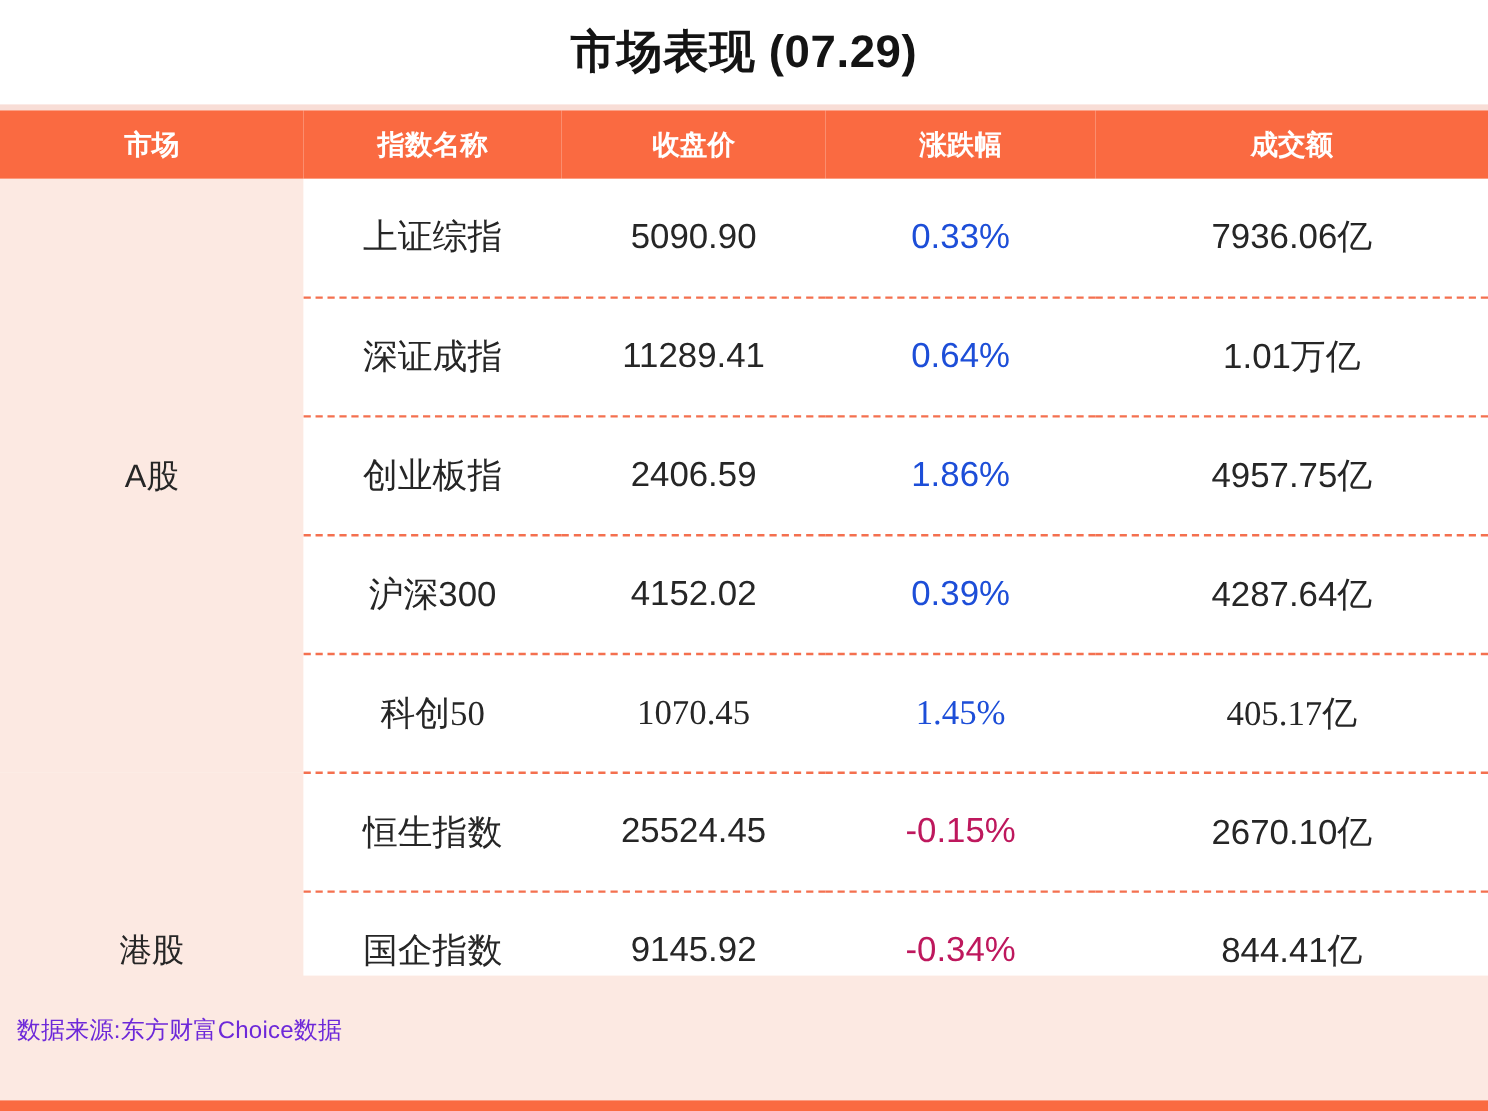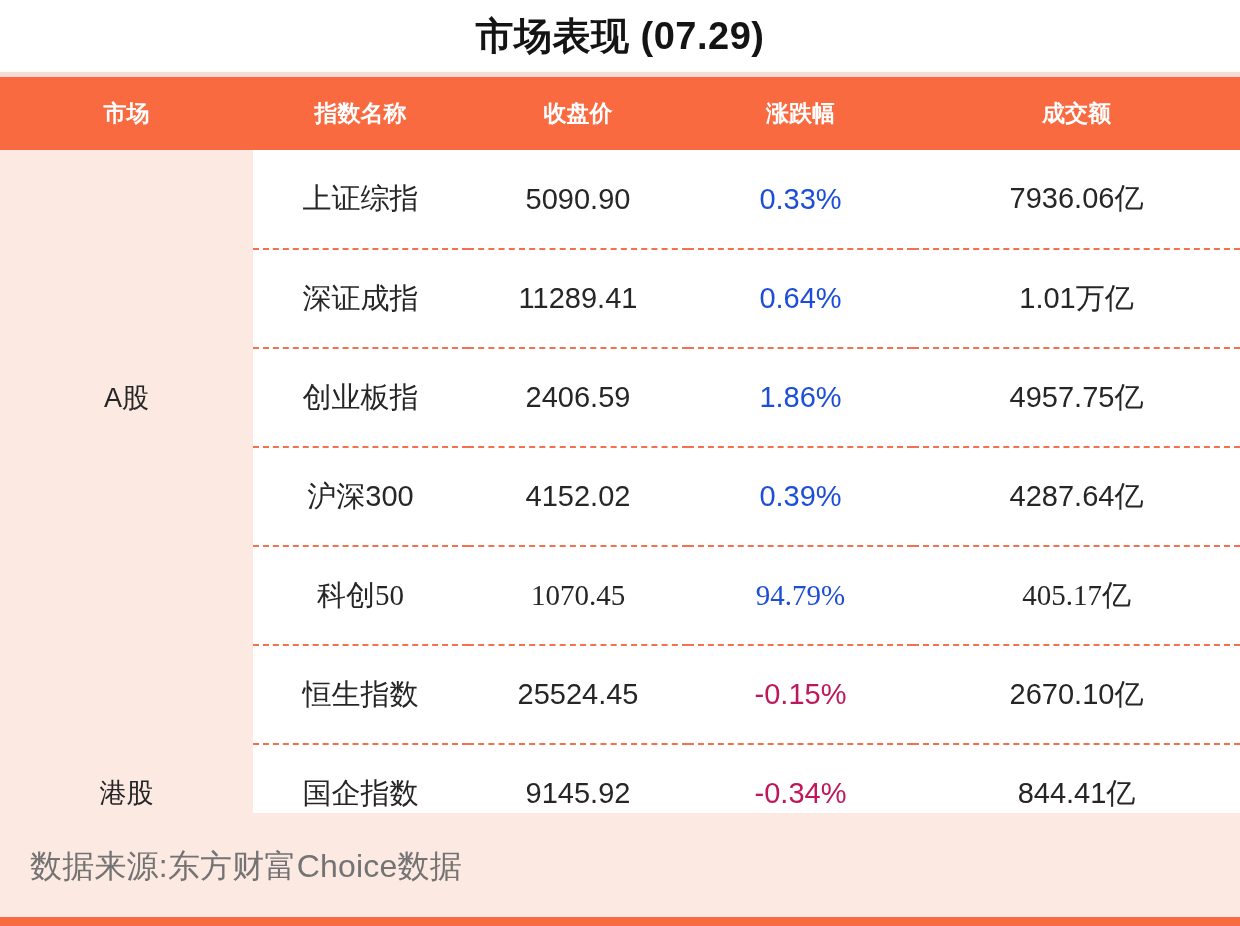--- a/index.html
+++ b/index.html
@@ -16,21 +16,21 @@
 
   .page {
     position: relative;
     width: 1240px;
     height: 926px;
     box-sizing: border-box;
   }
 
   
   .title-bar {
-    height: 72px;
+    height: 87px;
     display: flex;
     align-items: center;
     justify-content: center;
     background: #ffffff;
   }
   .title-text {
     font-size: 38px;
     font-weight: bold;
     color: #141414;
     letter-spacing: 0.5px;
@@ -46,21 +46,21 @@
 
   
   .table {
     width: 1240px;
     border-collapse: collapse;
     table-layout: fixed;
   }
 
   .thead-row {
     background: #fa6a41;
-    height: 73px;
+    height: 57px;
   }
   .thead-row th {
     color: #ffffff;
     font-size: 23px;
     font-weight: bold;
     text-align: center;
     padding: 0;
     vertical-align: middle;
   }
 
@@ -109,24 +109,23 @@
     right: 0;
     bottom: 0;
     background: #fce9e2;
     height: 113px;
     box-sizing: border-box;
   }
   .footer-text {
     position: absolute;
     left: 14px;
     top: 32px;
-    font-size: 32px;
-    color: #737373;
+    font-size: 20px;
+    color: #6d28d9;
     letter-spacing: 0.2px;
-    margin-left: 16px;
   }
   .footer-rule {
     position: absolute;
     left: 0;
     right: 0;
     bottom: 0;
     height: 9px;
     background: #fa6a41;
   }
 </style>
@@ -181,21 +180,21 @@
       </tr>
       <tr>
         <td>沪深300</td>
         <td>4152.02</td>
         <td class="up">0.39%</td>
         <td>4287.64亿</td>
       </tr>
       <tr class="section-break">
         <td>科创50</td>
         <td>1070.45</td>
-        <td class="up">94.79%</td>
+        <td class="up">1.45%</td>
         <td>405.17亿</td>
       </tr>
 
       <tr>
         <td class="market-cell section-end" rowspan="3">港股</td>
         <td>恒生指数</td>
         <td>25524.45</td>
         <td class="down">-0.15%</td>
         <td>2670.10亿</td>
       </tr>

